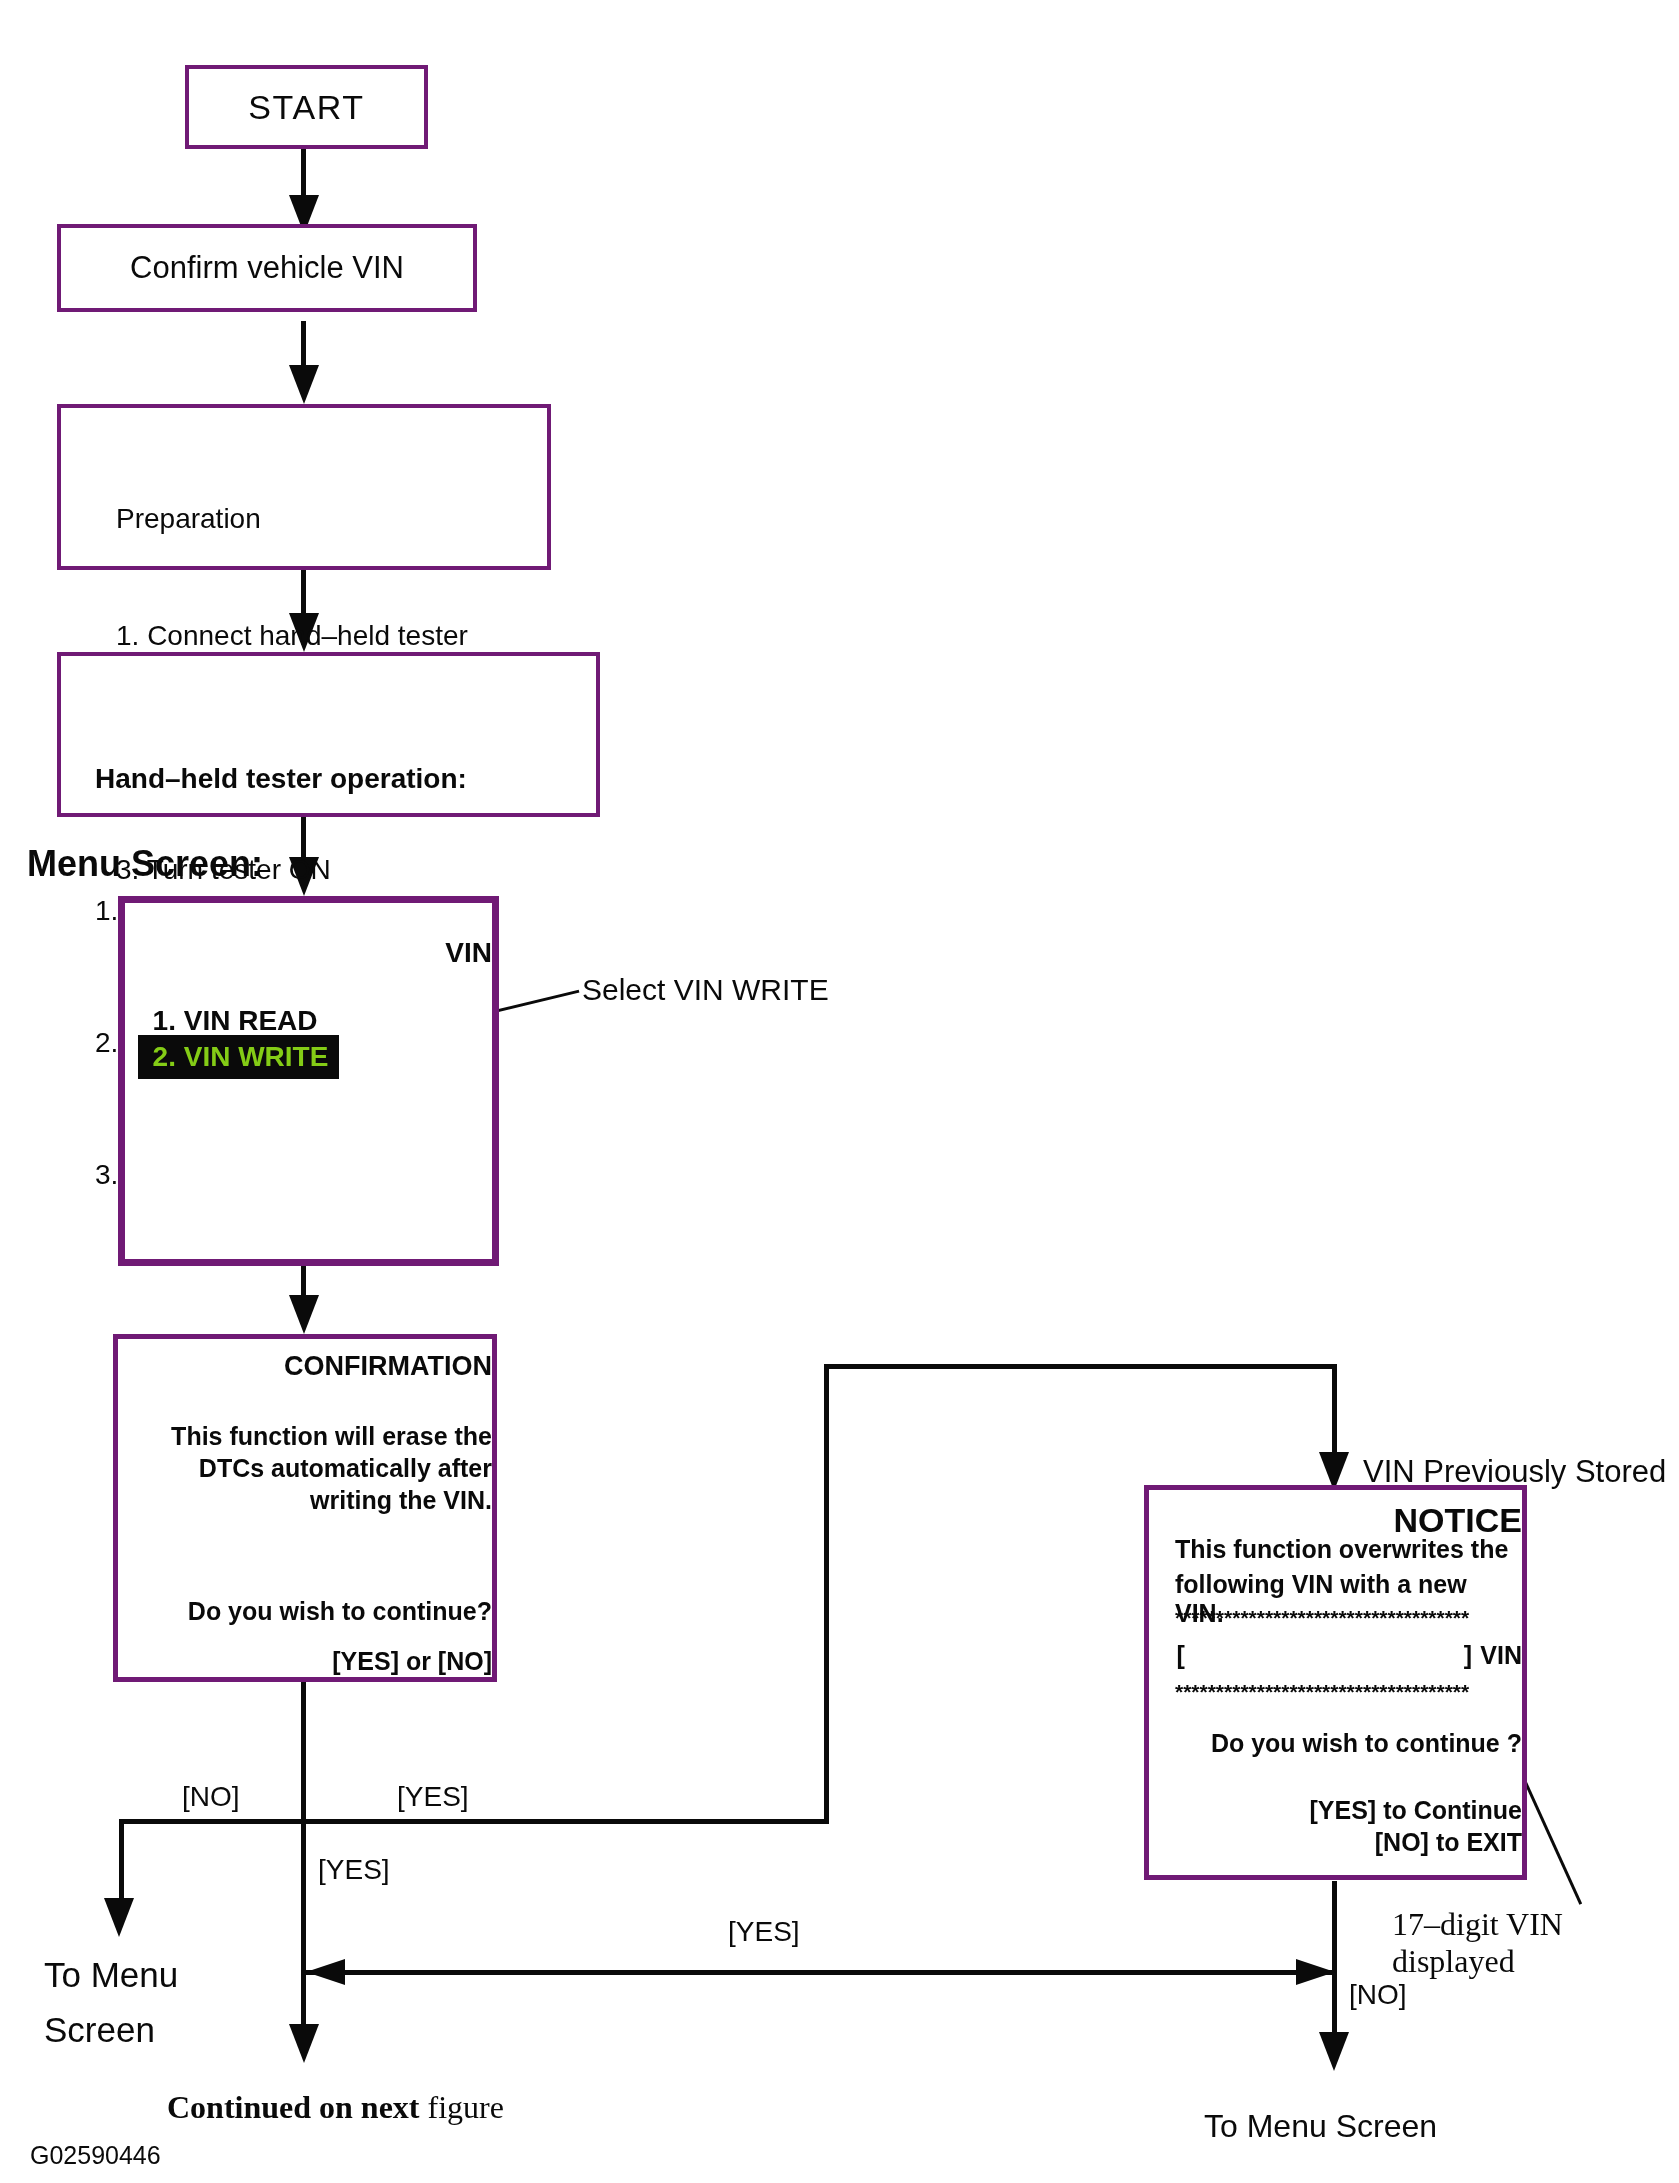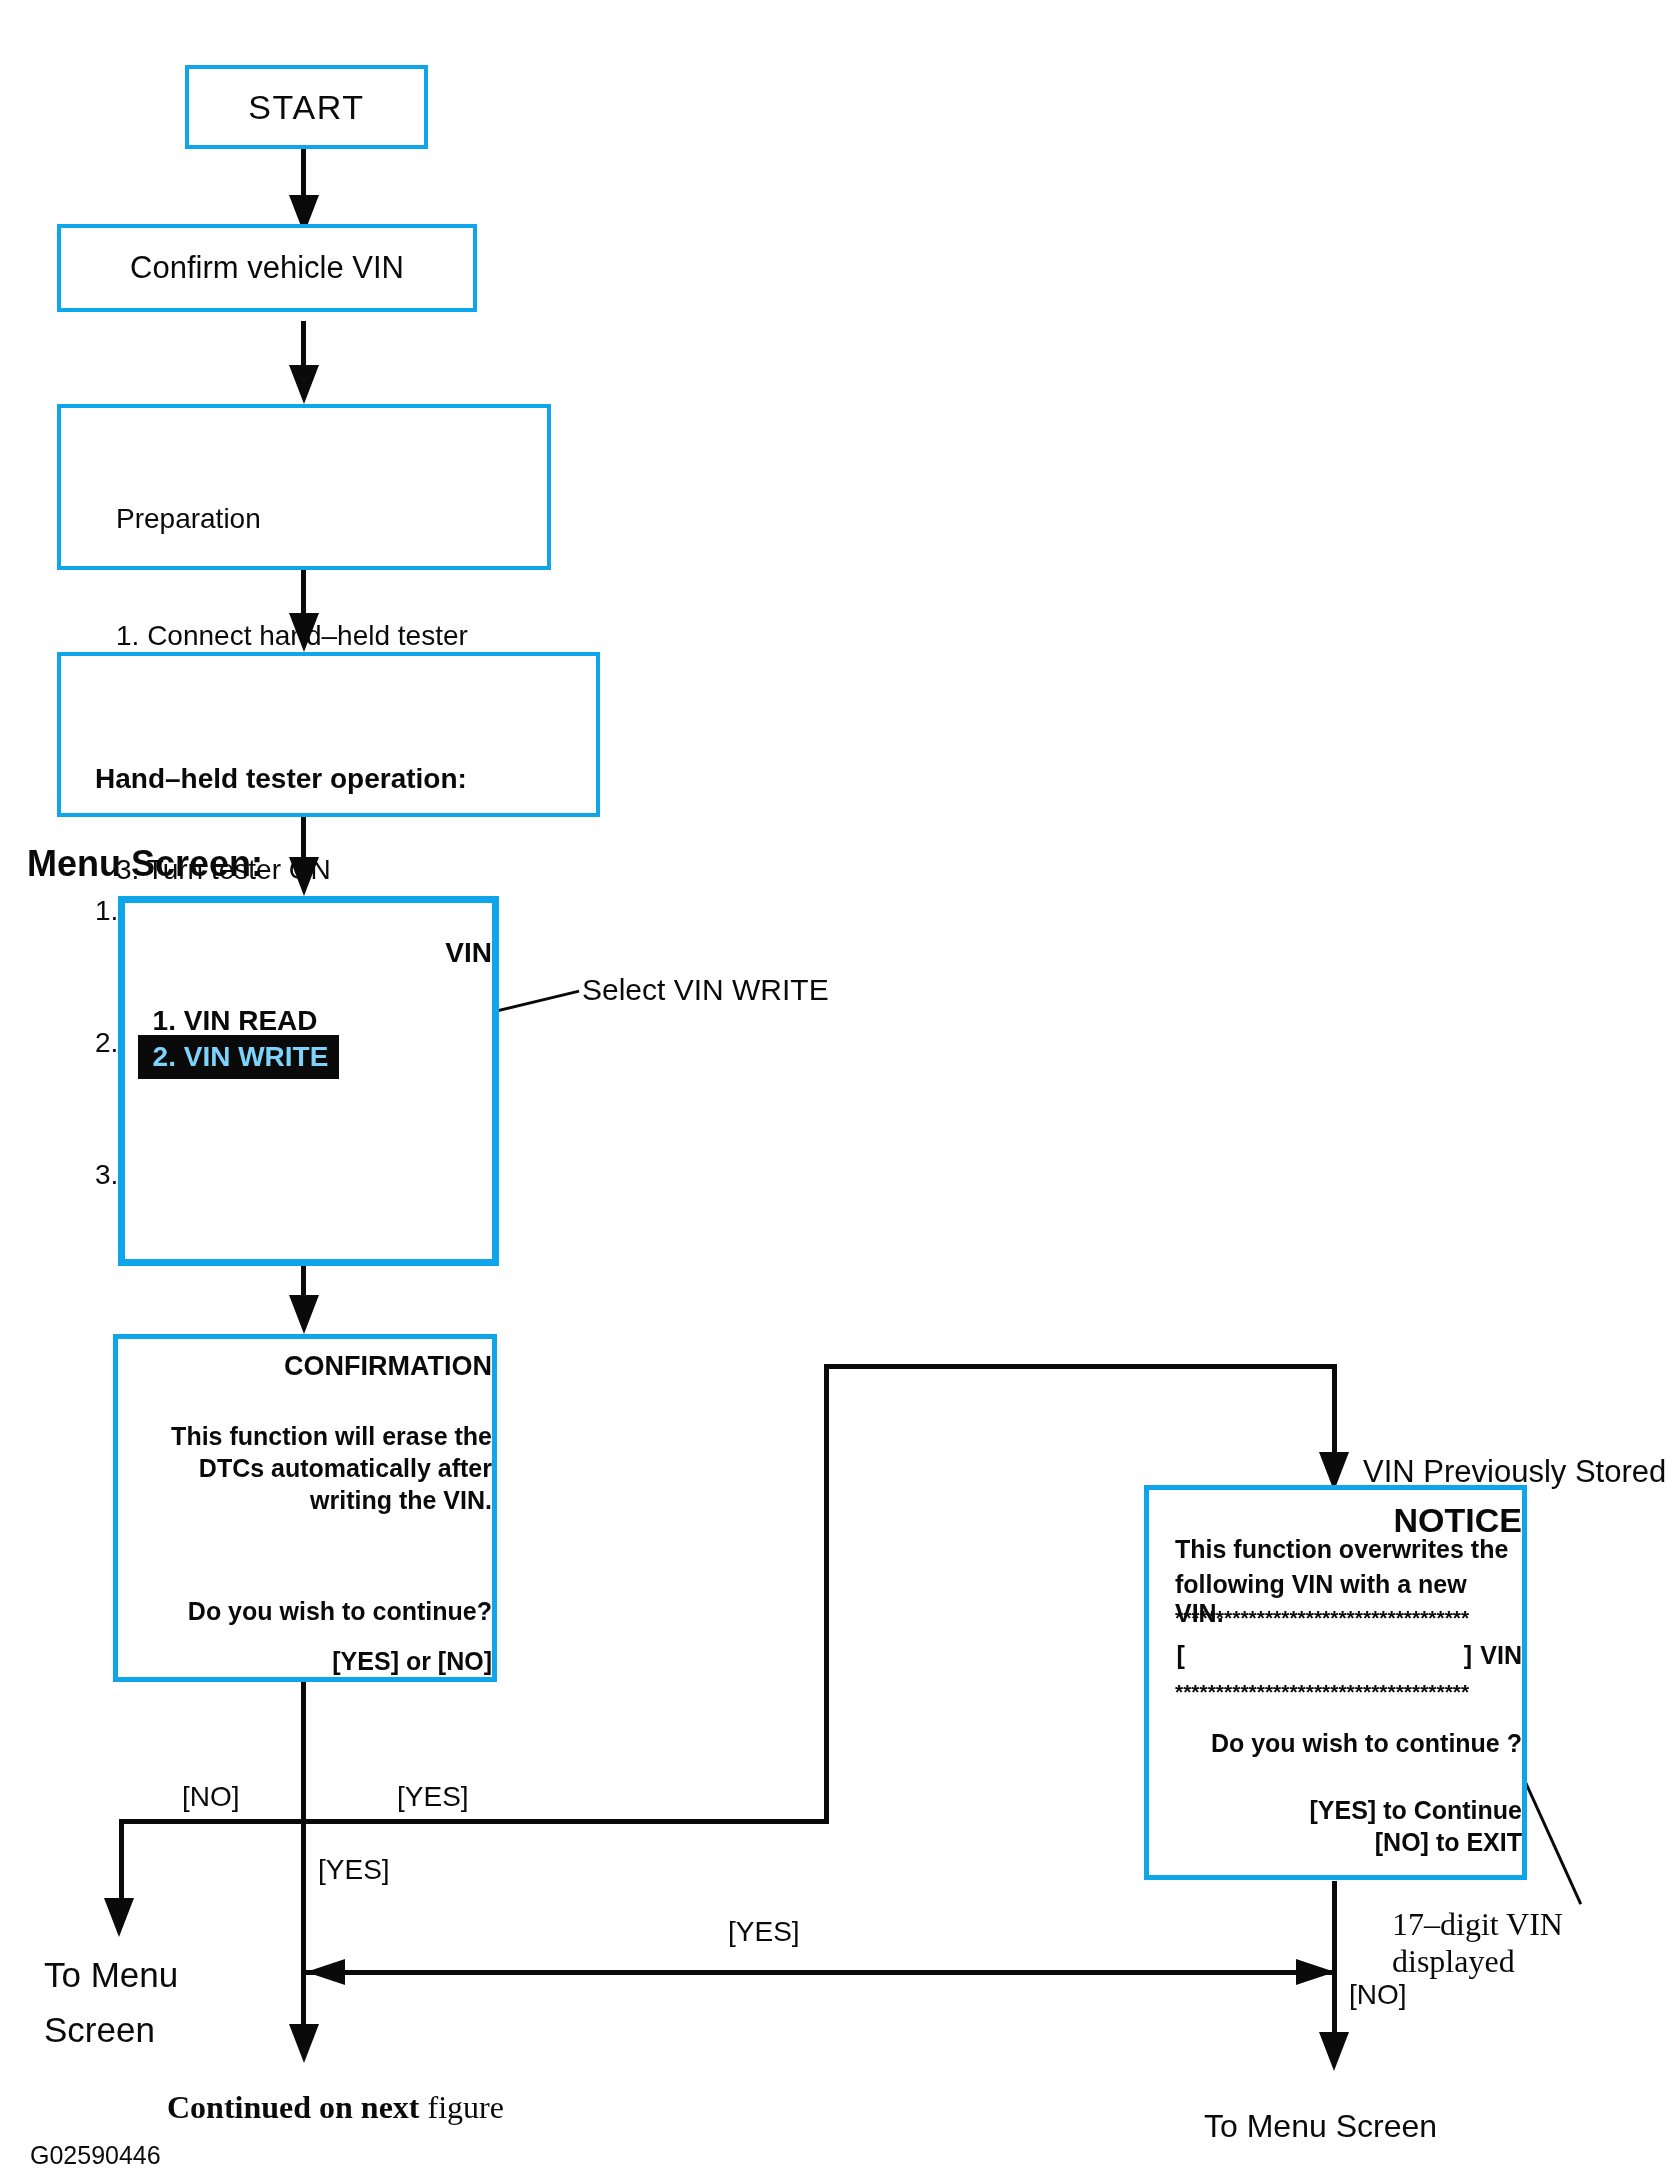--- a/index.html
+++ b/index.html
@@ -4,21 +4,21 @@
 <style>
   html,body { margin:0; padding:0; background:#e8e8e8; }
   .canvas {
     position:relative; width:1679px; height:2183px; margin:0 auto;
     background:#ffffff; overflow:hidden;
     font-family:"Liberation Sans","DejaVu Sans",sans-serif;
     color:#0a0a0a;
   }
   .abs { position:absolute; }
   
-  .box { position:absolute; border:4px solid #0ea5e9; background:#fff; box-sizing:border-box; }
+  .box { position:absolute; border:4px solid #701a75; background:#fff; box-sizing:border-box; }
   .box-thick { border-width:7.3px; }
   .box-med { border-width:5.7px; }
   .center-text { left:0; right:0; text-align:right; }
   .vcenter { display:flex; align-items:center; justify-content:center; }
   
   .vline,.hline { position:absolute; background:#0a0a0a; }
   .diag { position:absolute; height:3.2px; background:#0a0a0a; transform-origin:left center; }
   
   .ah { position:absolute; width:0; height:0; }
   .ah-down  { border-left:15.4px solid transparent; border-right:15.4px solid transparent; border-top:39px solid #0a0a0a; }
@@ -34,21 +34,21 @@
   .t-callout { font-size:30px; }
   .t-edge    { font-size:28px; }
   .t-note    { font-size:25px; font-weight:bold; }
   .t-ast     { font-size:21px; font-weight:bold; white-space:nowrap; overflow:hidden; letter-spacing:0px; }
   .t-annot40 { font-size:32px;font-family:Liberation Serif, serif; }
   .t-annot38 { font-size:31px; }
   .t-tomenu  { font-size:35px; line-height:55px; }
   .t-tomenu2 { font-size:32px;margin-top:46px; }
   .t-gcode   { font-size:25px; }
   .hl {
-    position:absolute; background:#0a0a0a; color:#7dd3fc;
+    position:absolute; background:#0a0a0a; color:#84cc16;
     font-size:28px; font-weight:bold; line-height:44px; padding-left:14.6px; box-sizing:border-box;
   }
 </style>
 </head>
 <body>
 
 <div class="canvas">
 
   <div class="vline" style="left:301px;top:149px;width:4.9px;height:52px"></div>
   <div class="vline" style="left:301px;top:321px;width:4.9px;height:50px"></div>

